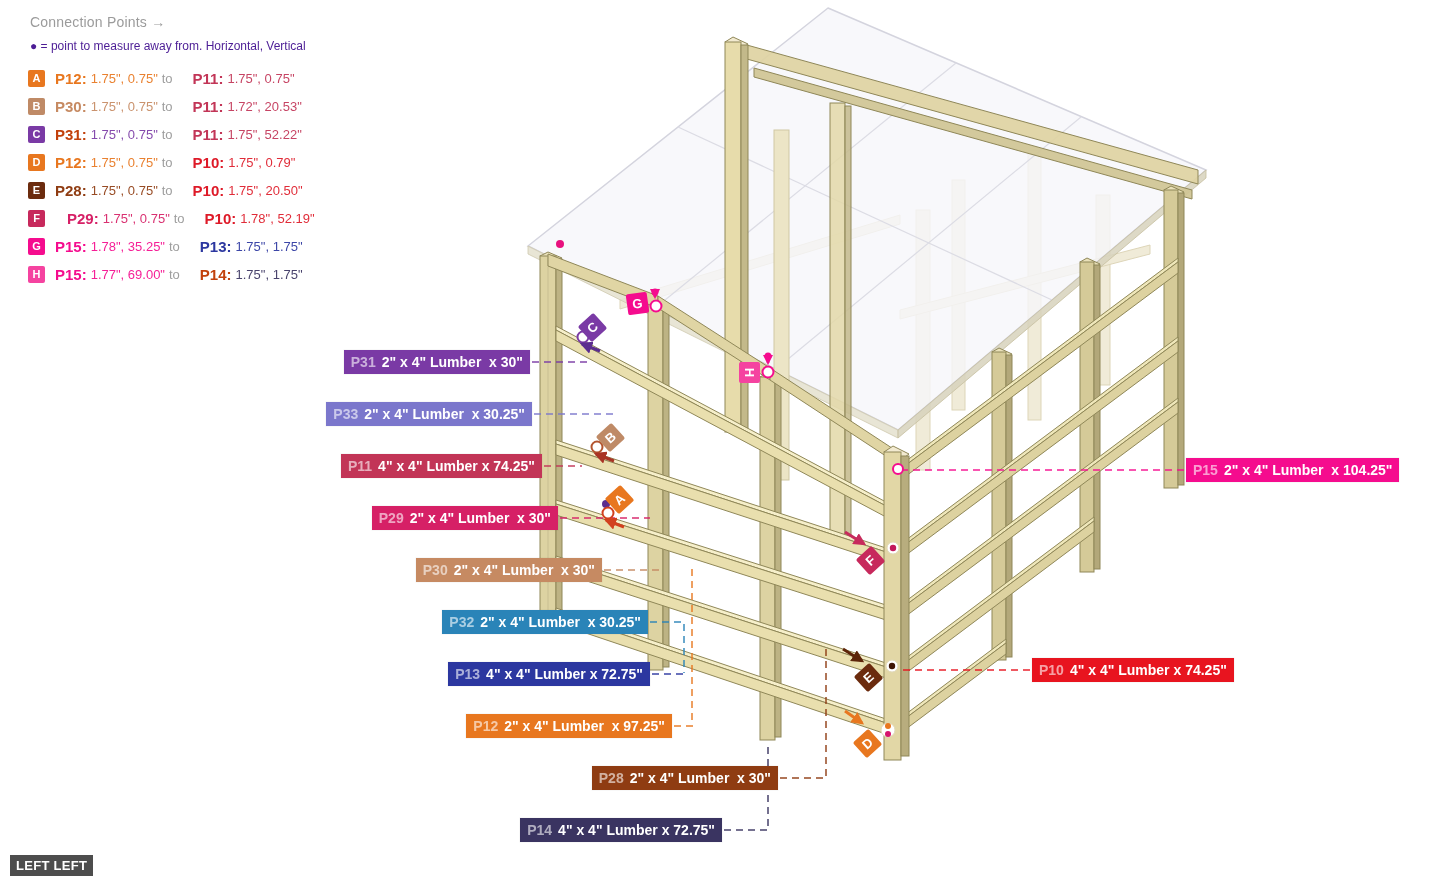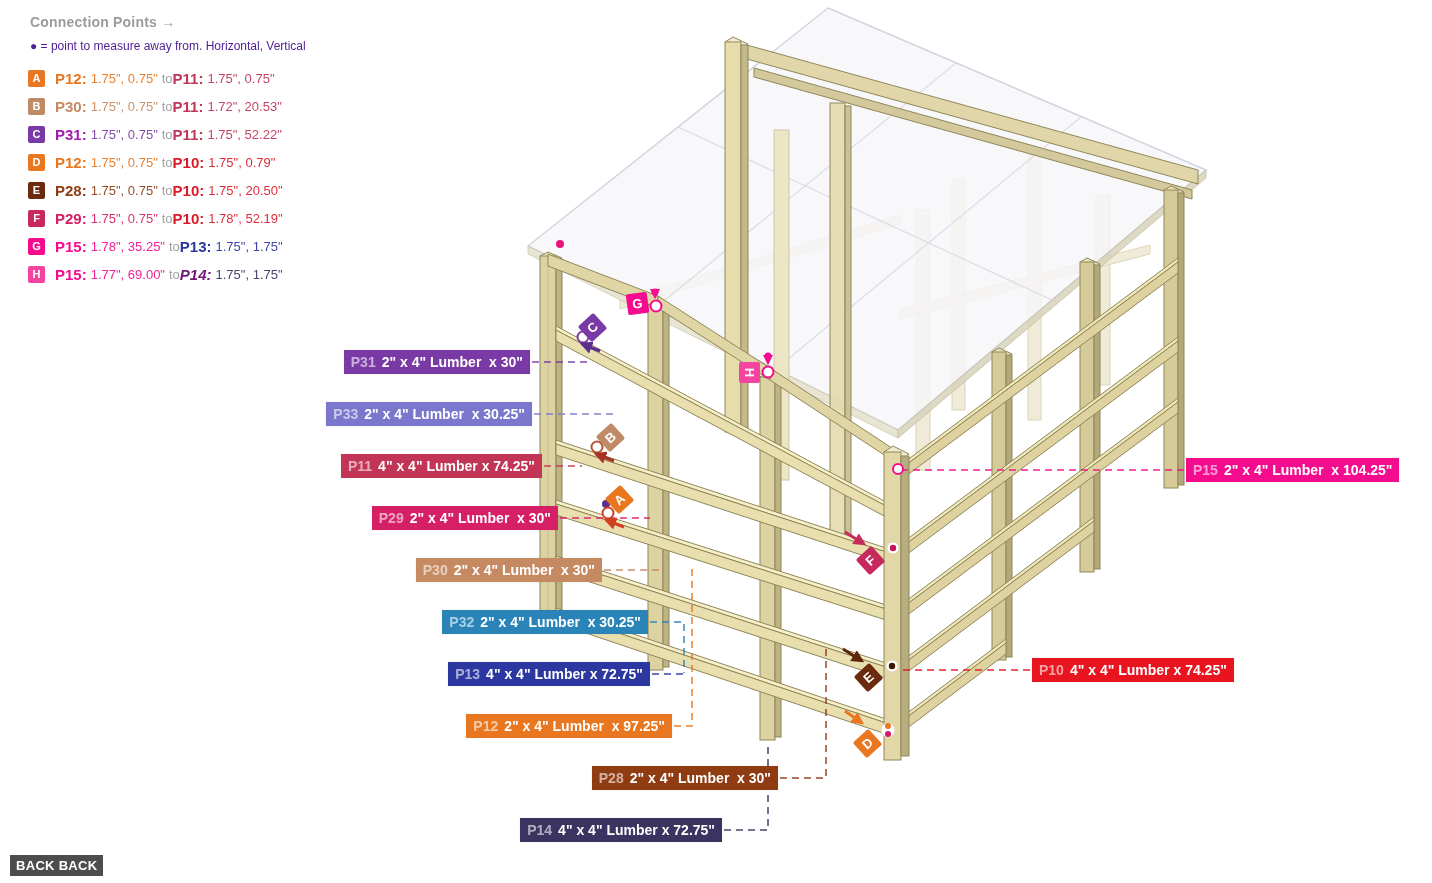--- a/index.html
+++ b/index.html
@@ -2,28 +2,28 @@
 <html><head>
 <meta charset="utf-8">
 <style>
   html,body{margin:0;padding:0;}
   body{
     width:1432px;height:883px;position:relative;overflow:hidden;
     background:#ffffff;font-family:"Liberation Sans","DejaVu Sans",sans-serif;
   }
   
   .legend{position:absolute;left:30px;top:14px;}
-  .legend-title{font-size:14px;font-weight:bold;color:#9b9b9b;letter-spacing:.2px;}
+  .legend-title{font-size:14px;font-weight:normal;color:#9b9b9b;letter-spacing:.2px;}
   .legend-note{font-size:12px;color:#4c1d95;margin-top:9px;}
   .lrow{position:absolute;left:-2px;height:18px;display:flex;align-items:center;white-space:nowrap;}
   .lbadge{display:inline-flex;align-items:center;justify-content:center;width:17px;height:17px;
     border-radius:2px;color:#fff;font-size:11px;font-weight:bold;margin-right:10px;flex:0 0 17px;}
   .lname{font-size:15px;font-weight:bold;margin-right:4px;}
   .lval{font-size:13px;opacity:.92;margin-right:4px;white-space:pre;}
-  .lto{font-size:13px;color:#9e9e9e;margin-right:0;}
+  .lto{font-size:13px;color:#9e9e9e;margin-right:20px;}
   
   .plabel{position:absolute;height:24px;line-height:24px;padding:0 7px;color:#fff;
     font-size:14px;font-weight:bold;white-space:pre;box-shadow:0 0 0 0.5px rgba(0,0,0,.06);}
   .plabel .pid{color:rgba(255,255,255,.60);margin-right:6px;}
   
   .badge3d{position:absolute;width:21px;height:21px;border-radius:2px;color:#fff;
     display:flex;align-items:center;justify-content:center;
     font-size:13px;font-weight:bold;}
   
   .viewlabel{position:absolute;left:10px;top:855px;background:#4d4d4d;color:#fff;
@@ -226,21 +226,21 @@
   <div class="lrow" style="top:83px">
     <span class="lbadge" style="background: rgb(191, 138, 102);">B</span>
     <span class="lname" style="color: rgb(198, 138, 98);">P30:</span>
     <span class="lval" style="color: rgb(198, 138, 98);">1.75", 0.75"</span>
     <span class="lto">to</span>
     <span class="lname" style="color: rgb(194, 53, 87);">P11:</span>
     <span class="lval" style="color: rgb(194, 53, 87);">1.72", 20.53"</span>
   </div>
   <div class="lrow" style="top:111px">
     <span class="lbadge" style="background: rgb(122, 58, 165);">C</span>
-    <span class="lname" style="color: #a21caf;">P31:</span>
+    <span class="lname" style="color: #c2410c;">P31:</span>
     <span class="lval" style="color: rgb(122, 58, 165);">1.75", 0.75"</span>
     <span class="lto">to</span>
     <span class="lname" style="color: rgb(194, 53, 87);">P11:</span>
     <span class="lval" style="color: rgb(194, 53, 87);">1.75", 52.22"</span>
   </div>
   <div class="lrow" style="top:139px">
     <span class="lbadge" style="background: rgb(232, 119, 31);">D</span>
     <span class="lname" style="color: rgb(232, 119, 31);">P12:</span>
     <span class="lval" style="color: rgb(232, 119, 31);">1.75", 0.75"</span>
     <span class="lto">to</span>
@@ -250,40 +250,40 @@
   <div class="lrow" style="top:167px">
     <span class="lbadge" style="background: rgb(107, 43, 14);">E</span>
     <span class="lname" style="color: rgb(143, 60, 18);">P28:</span>
     <span class="lval" style="color: rgb(143, 60, 18);">1.75", 0.75"</span>
     <span class="lto">to</span>
     <span class="lname" style="color: rgb(222, 26, 40);">P10:</span>
     <span class="lval" style="color: rgb(222, 26, 40);">1.75", 20.50"</span>
   </div>
   <div class="lrow" style="top:195px">
     <span class="lbadge" style="background: rgb(199, 41, 92);">F</span>
-    <span class="lname" style="color: rgb(214, 32, 102);">P29:</span>
+    <span class="lname" style="color: rgb(214, 32, 102); margin-left: 12px;">P29:</span>
     <span class="lval" style="color: rgb(214, 32, 102);">1.75", 0.75"</span>
     <span class="lto">to</span>
     <span class="lname" style="color: rgb(222, 26, 40);">P10:</span>
     <span class="lval" style="color: rgb(222, 26, 40);">1.78", 52.19"</span>
   </div>
   <div class="lrow" style="top:223px">
     <span class="lbadge" style="background: rgb(245, 12, 142);">G</span>
     <span class="lname" style="color: rgb(245, 12, 142);">P15:</span>
     <span class="lval" style="color: rgb(245, 12, 142);">1.78", 35.25"</span>
     <span class="lto">to</span>
     <span class="lname" style="color: rgb(44, 55, 160);">P13:</span>
     <span class="lval" style="color: rgb(44, 55, 160);">1.75", 1.75"</span>
   </div>
   <div class="lrow" style="top:251px">
     <span class="lbadge" style="background: rgb(245, 67, 160);">H</span>
     <span class="lname" style="color: rgb(245, 12, 142);">P15:</span>
     <span class="lval" style="color: rgb(245, 12, 142);">1.77", 69.00"</span>
     <span class="lto">to</span>
-    <span class="lname" style="color: #701a75; font-style: italic;">P14:</span>
+    <span class="lname" style="color: #c2410c;">P14:</span>
     <span class="lval" style="color: rgb(58, 52, 97);">1.75", 1.75"</span>
   </div>
 </div>
 
 <div class="plabel" style="right: 902px; top: 350px; background: rgb(122, 58, 165);"><span class="pid">P31</span><span>2" x 4" Lumber  x 30"</span></div>
 <div class="plabel" style="right: 900px; top: 402px; background: rgb(123, 119, 204);"><span class="pid">P33</span><span>2" x 4" Lumber  x 30.25"</span></div>
 <div class="plabel" style="right: 890px; top: 454px; background: rgb(194, 53, 87);"><span class="pid">P11</span><span>4" x 4" Lumber x 74.25"</span></div>
 <div class="plabel" style="right: 874px; top: 506px; background: rgb(214, 32, 102);"><span class="pid">P29</span><span>2" x 4" Lumber  x 30"</span></div>
 <div class="plabel" style="right: 830px; top: 558px; background: rgb(198, 138, 98);"><span class="pid">P30</span><span>2" x 4" Lumber  x 30"</span></div>
 <div class="plabel" style="right: 784px; top: 610px; background: rgb(42, 132, 184);"><span class="pid">P32</span><span>2" x 4" Lumber  x 30.25"</span></div>
@@ -312,13 +312,13 @@
 <div class="badge3d" style="left: 860px; top: 550px; transform: rotate(-42deg); background: rgb(199, 41, 92);">
     <span>F</span>
   </div>
 <div class="badge3d" style="left: 627px; top: 293px; transform: rotate(-8deg); background: rgb(245, 12, 142);">
     <span>G</span>
   </div>
 <div class="badge3d" style="left: 739px; top: 362px; transform: rotate(90deg); background: rgb(245, 67, 160);">
     <span>H</span>
   </div>
 
-<div class="viewlabel">BACK BACK</div>
+<div class="viewlabel">LEFT LEFT</div>
 
 </body></html>

